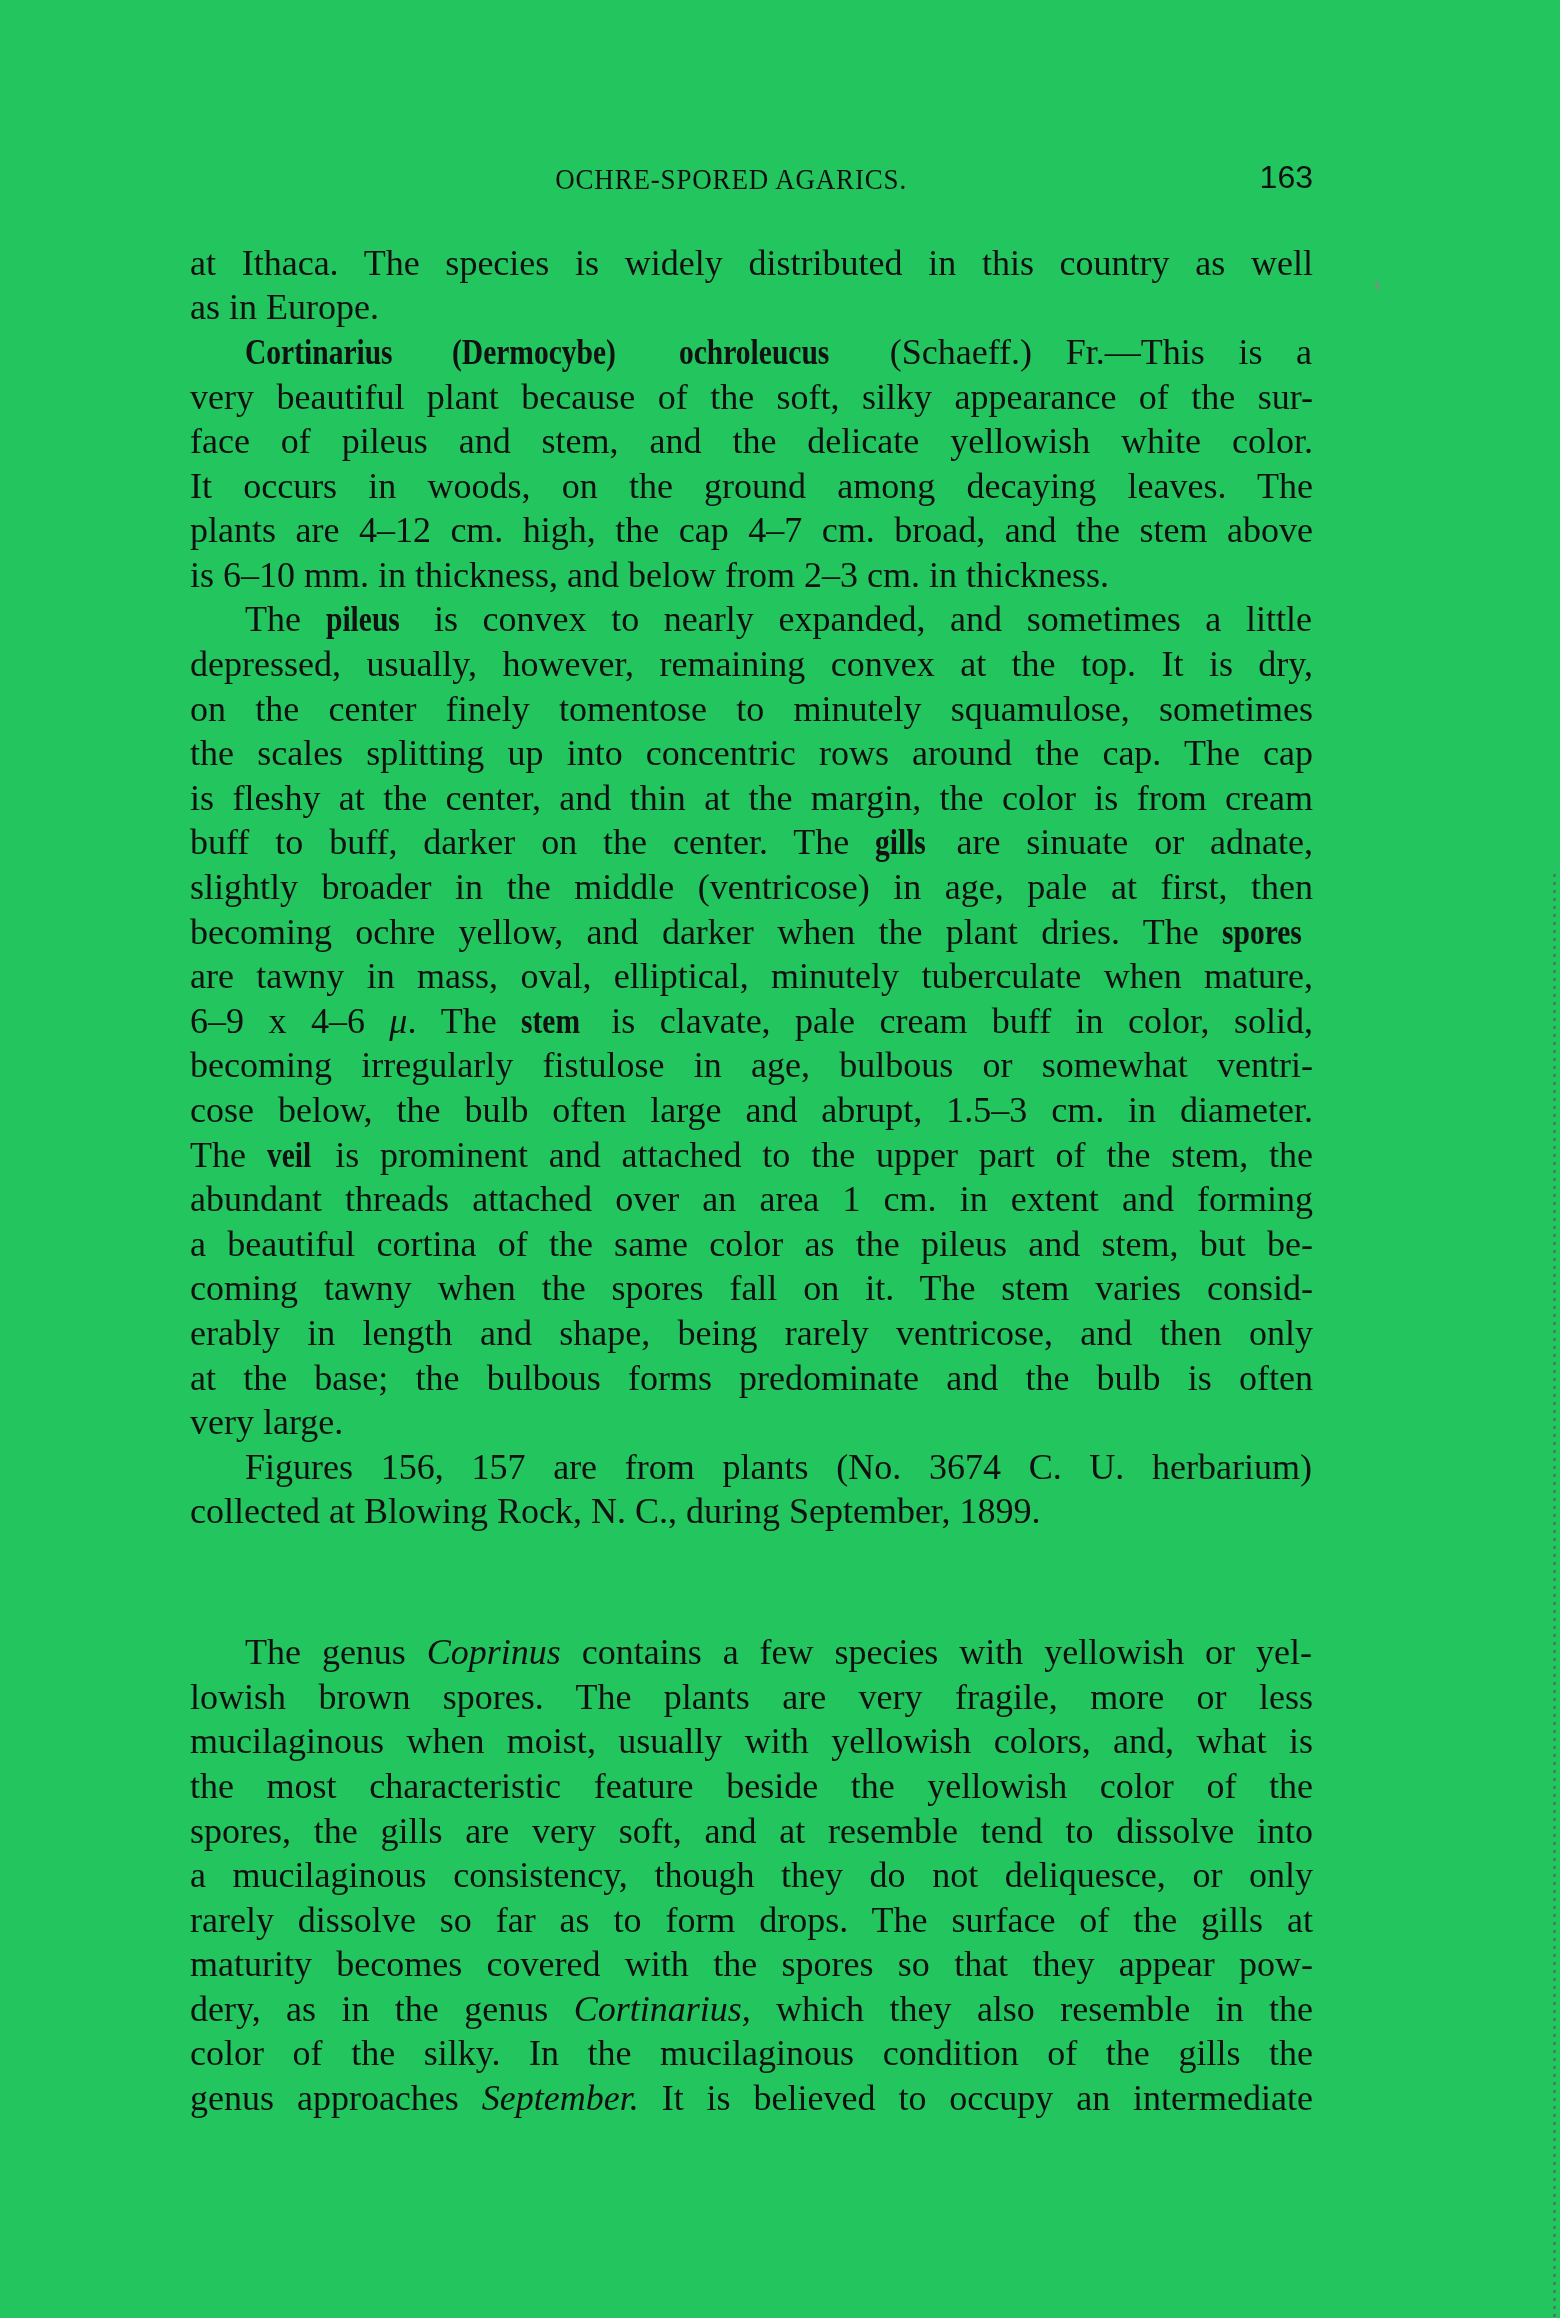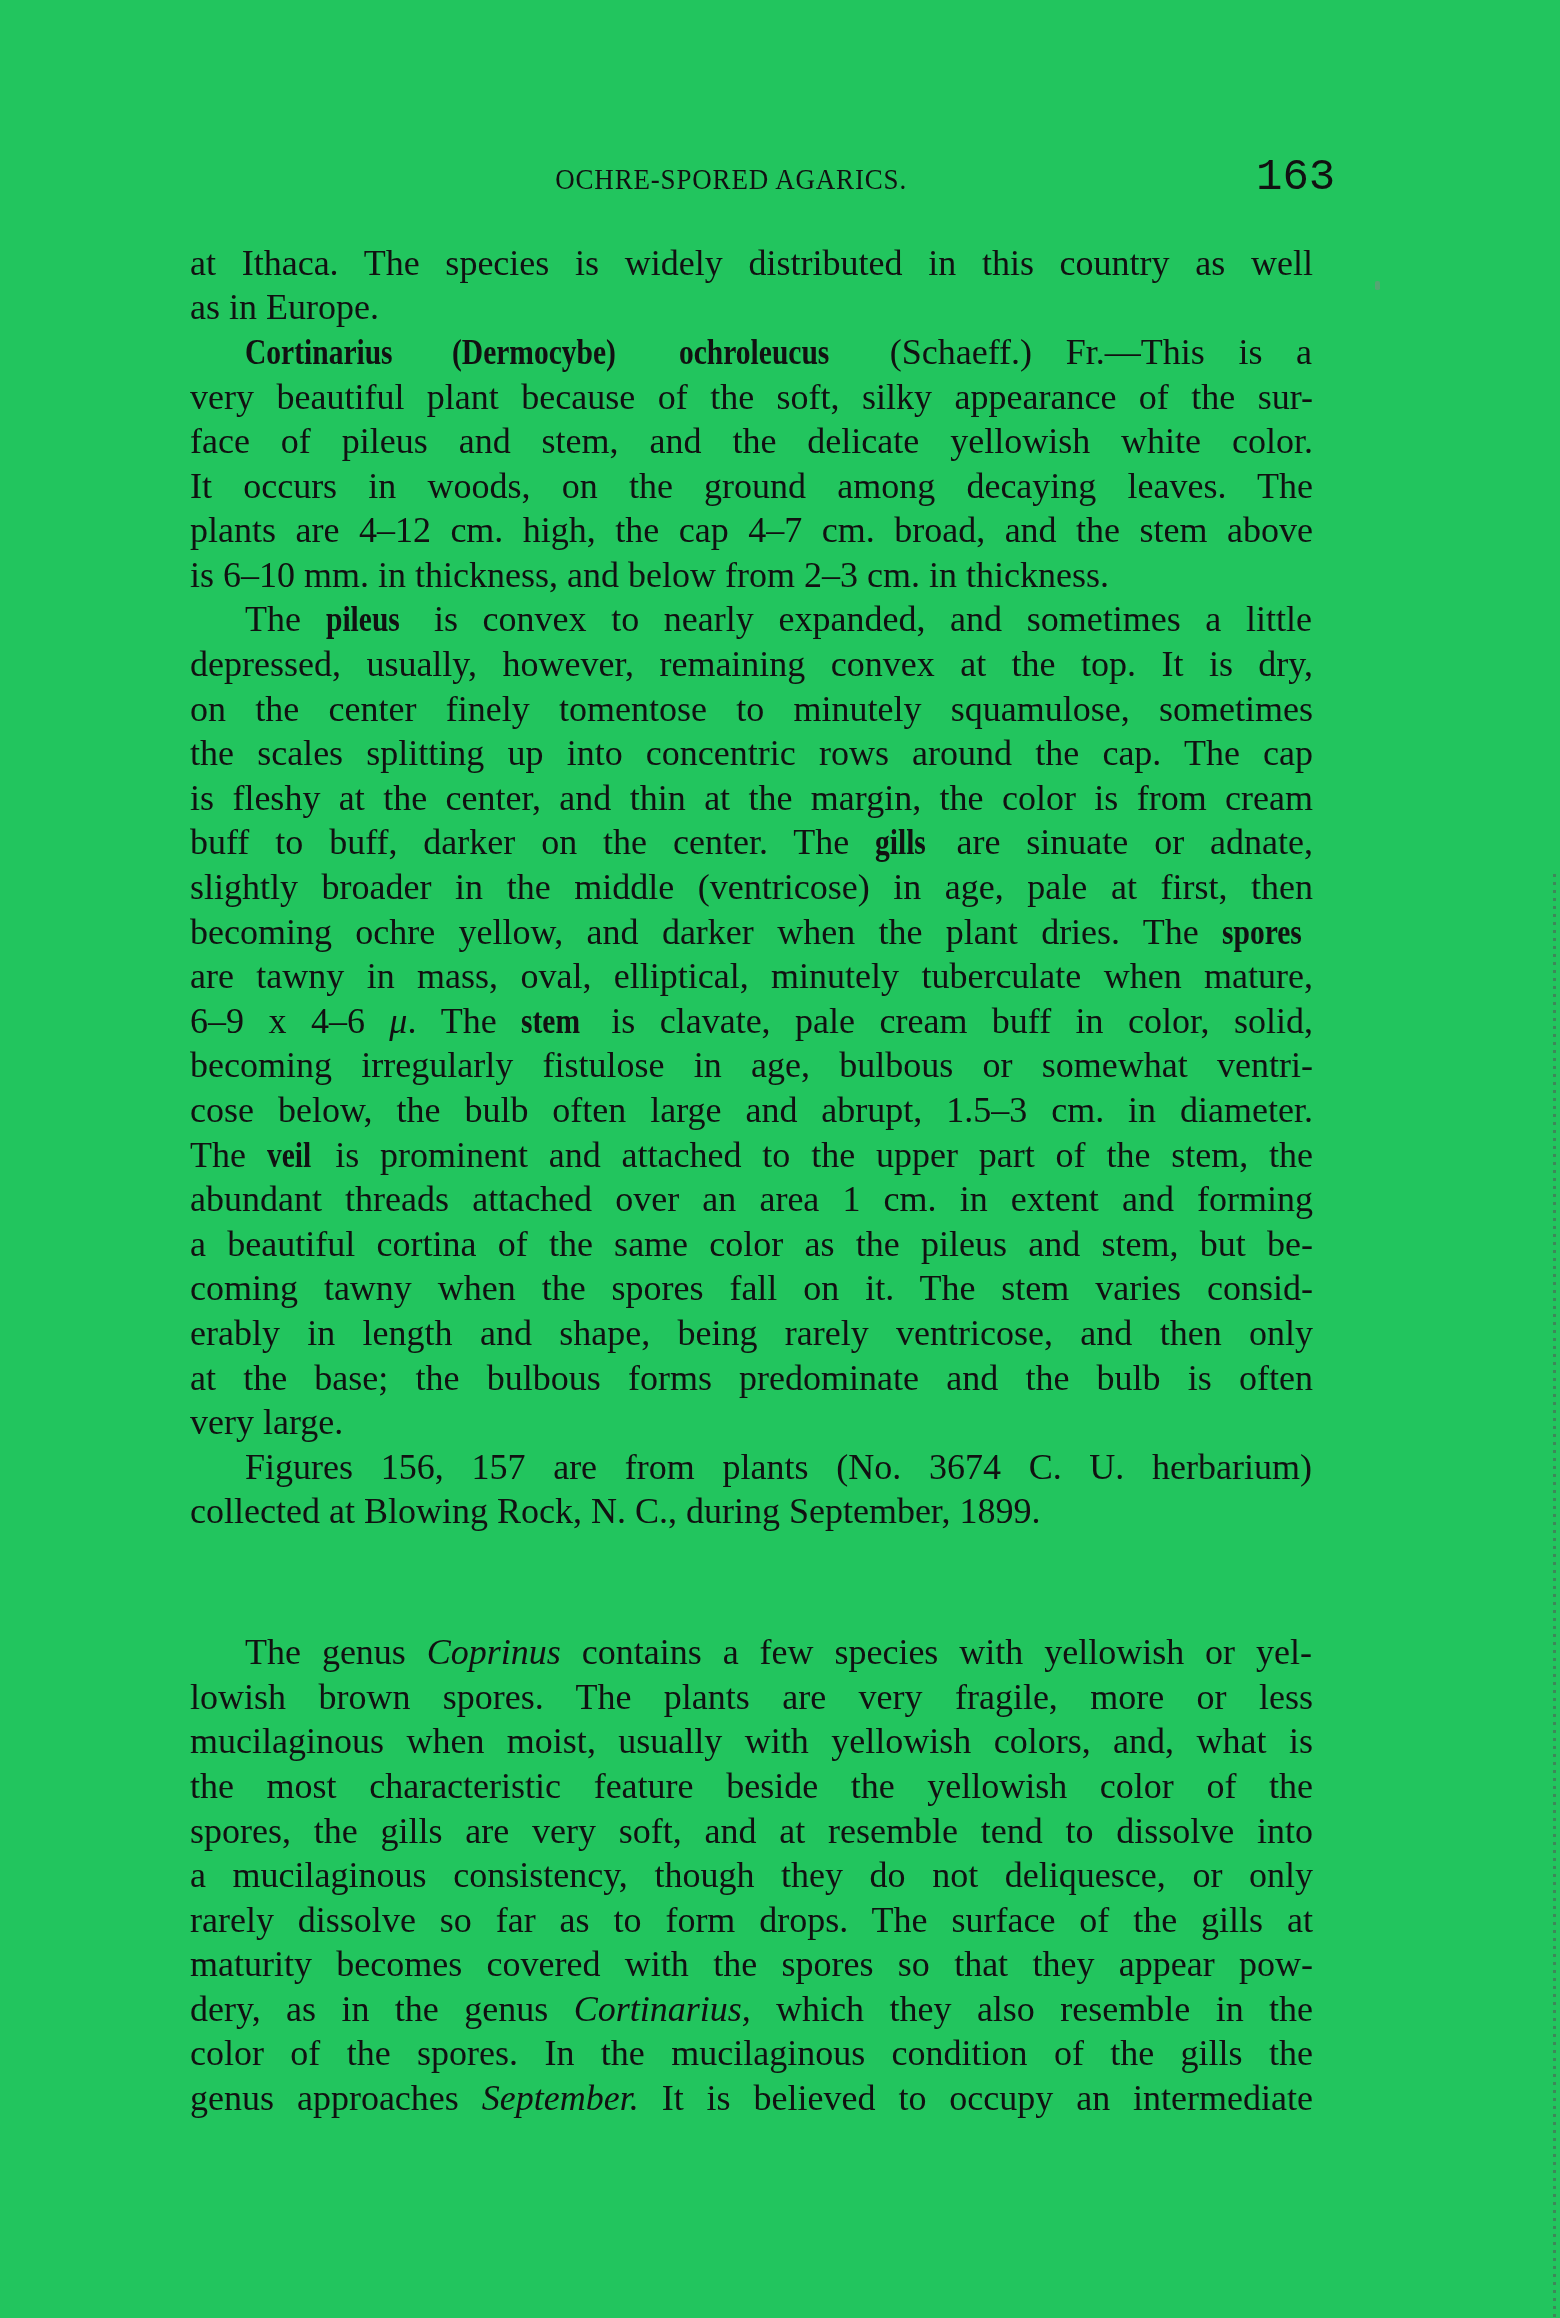--- a/index.html
+++ b/index.html
@@ -9,22 +9,22 @@
     position: absolute; top: 161px; left: 0; width: 1561px; height: 36px;
   }
   .running-title {
     position: absolute; left: 533px; top: 0; width: 426px; height: 36px;
     font-family: "Liberation Serif", serif; font-size: 29px; line-height: 36px;
     letter-spacing: 0.9px; text-align: center; white-space: nowrap;
     transform: scaleX(0.93); transform-origin: left center;
   }
   .page-number {
     position: absolute; left: 1256px; top: -1.8px; width: 57px; height: 36px;
-    font-family: Liberation Mono, monospace; font-size: 44px; line-height: 36px;
-    text-align: center; white-space: nowrap;
+    font-family: Liberation Sans, sans-serif; font-size: 32px; line-height: 36px;
+    text-align: right; white-space: nowrap;
   }
   .line {
     position: absolute; left: 190px; width: 1123px; height: 45px;
     font-family: "Liberation Serif", serif; font-size: 36px; line-height: 45px;
     white-space: nowrap; text-align: justify; text-align-last: justify;
   }
   .line.indent { left: 245px; width: 1067px; }
   .line.last { text-align-last: left; }
   .b {
     font-weight: bold; display: inline-block; transform: scaleX(0.82); transform-origin: left center;
@@ -93,20 +93,20 @@
   <div>
     <div class="line indent" style="top:1630px"><span>The genus</span> <span class="i">Coprinus</span> <span>contains a few species with yellowish or yel-</span></div>
     <div class="line" style="top:1675px">lowish brown spores.  The plants are very fragile, more or less</div>
     <div class="line" style="top:1719px">mucilaginous when moist, usually with yellowish colors, and, what is</div>
     <div class="line" style="top:1764px">the most characteristic feature beside the yellowish color of the</div>
     <div class="line" style="top:1809px">spores, the gills are very soft, and at resemble tend to dissolve into</div>
     <div class="line" style="top:1853px">a mucilaginous consistency, though they do not deliquesce, or only</div>
     <div class="line" style="top:1898px">rarely dissolve so far as to form drops.  The surface of the gills at</div>
     <div class="line" style="top:1942px">maturity becomes covered with the spores so that they appear pow-</div>
     <div class="line" style="top:1987px"><span>dery, as in the genus</span> <span class="i">Cortinarius,</span> <span>which they also resemble in the</span></div>
-    <div class="line" style="top:2031px">color of the spores.  In the mucilaginous condition of the gills the</div>
+    <div class="line" style="top:2031px">color of the silky.  In the mucilaginous condition of the gills the</div>
     <div class="line" style="top:2076px"><span>genus approaches</span> <span class="i">September.</span> <span> It is believed to occupy an intermediate</span></div>
   </div>
 
   <div class="scan-edge"></div>
   <div class="scan-speck" style="left:1375px; top:281px;"></div>
 </div>
 
 
 </body></html>

